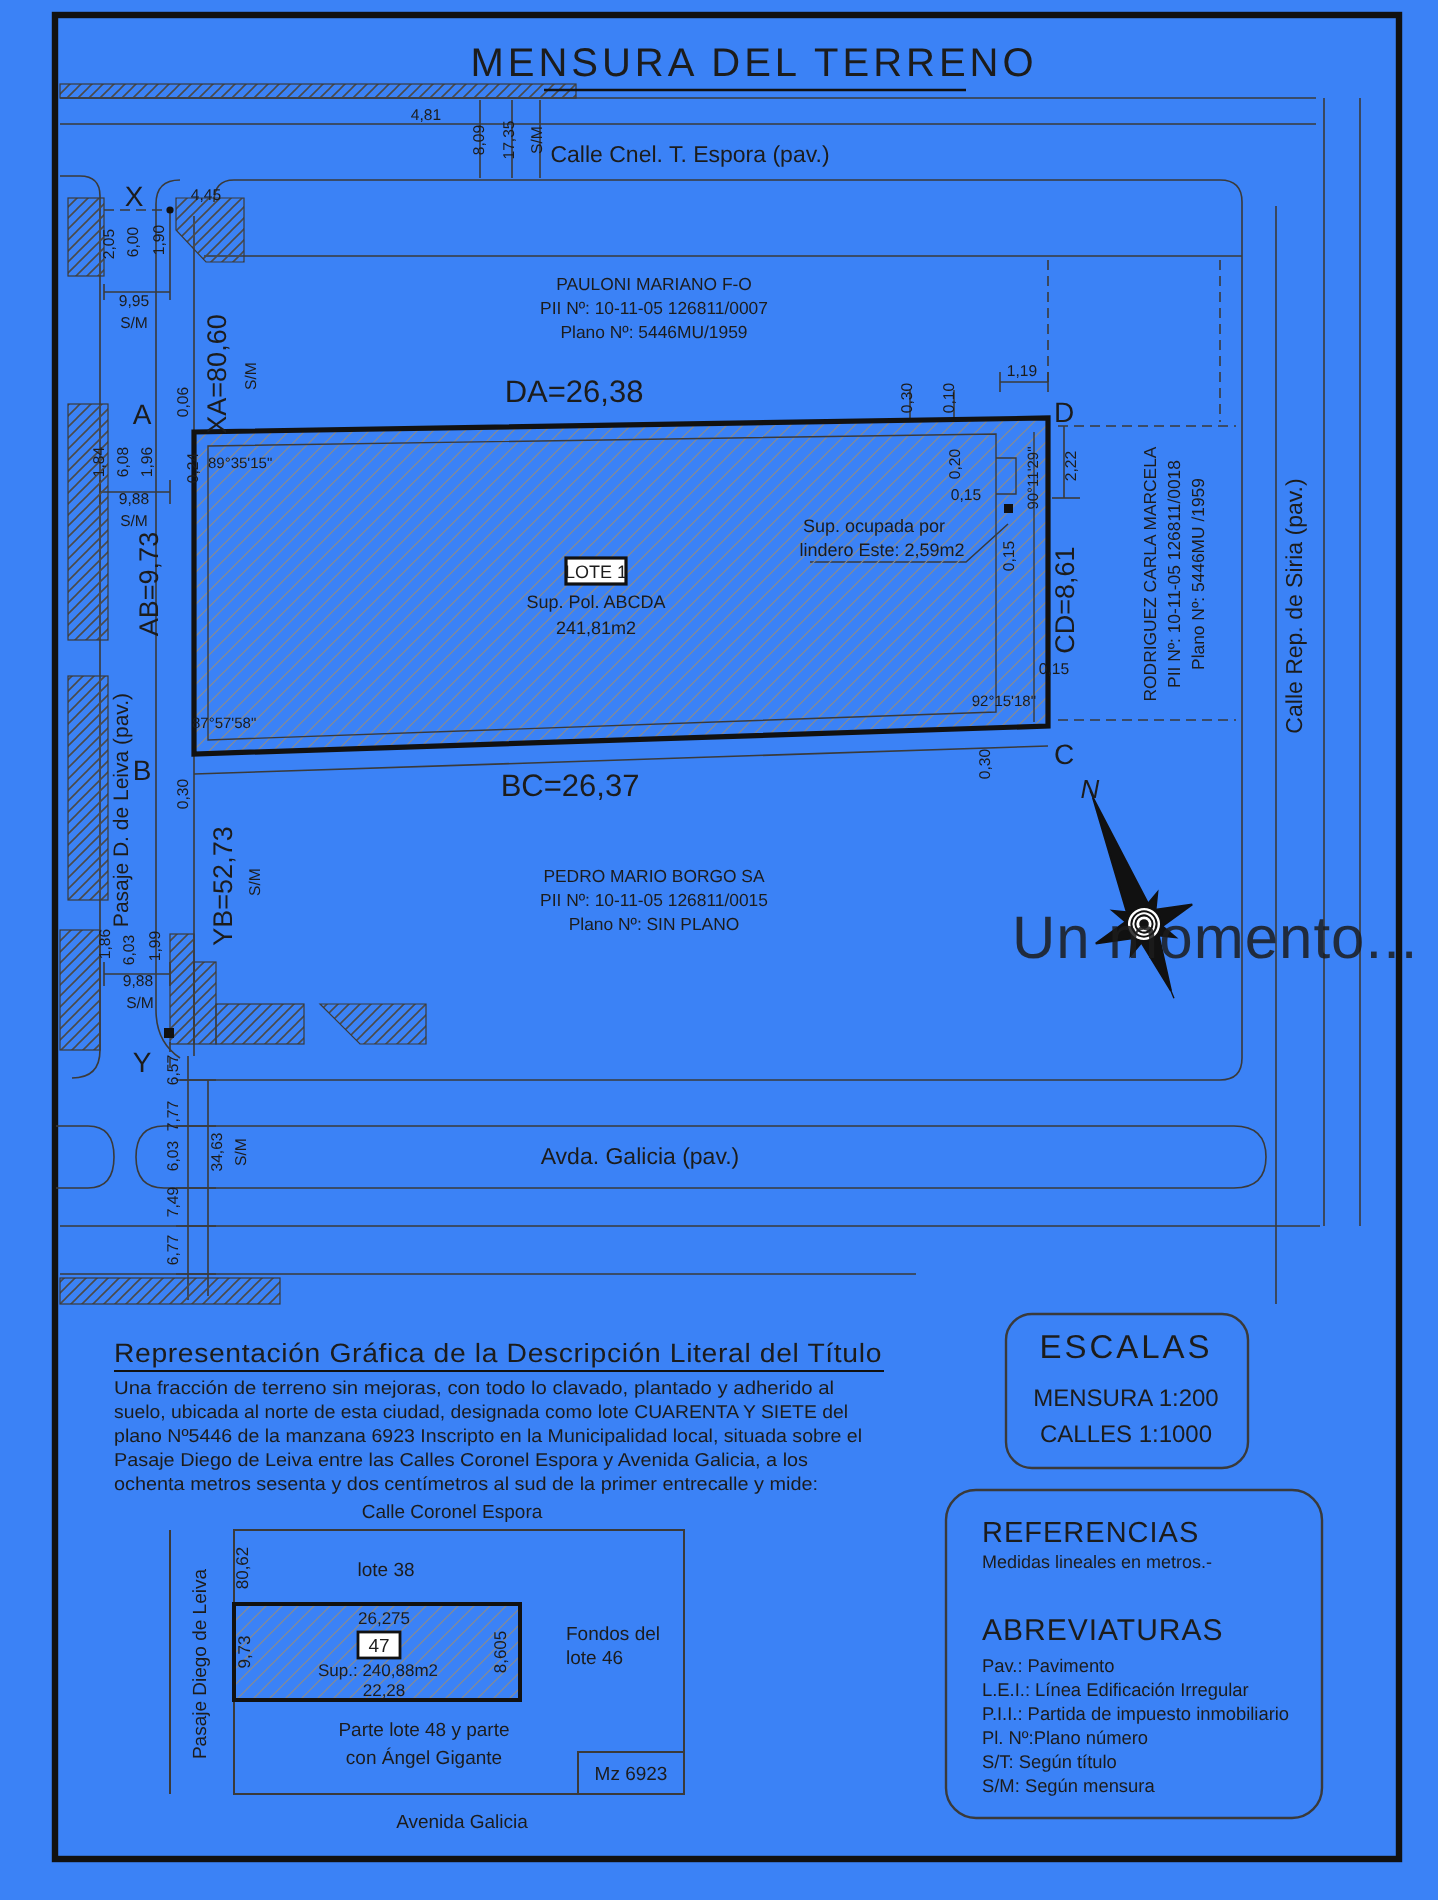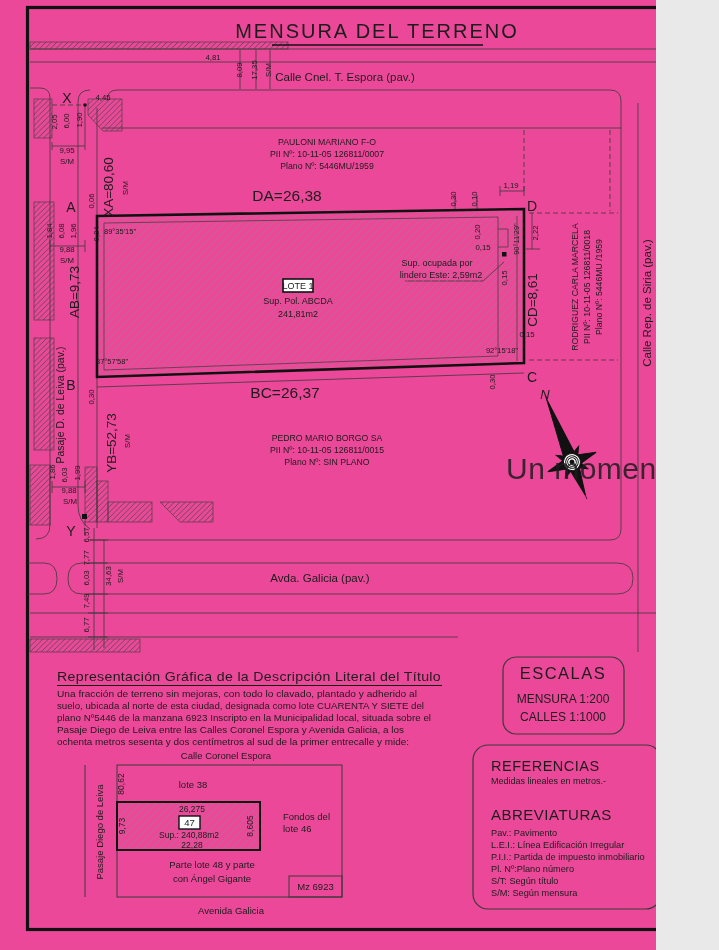--- a/index.html
+++ b/index.html
@@ -1,16 +1,16 @@
 <!DOCTYPE html>
 <html><head>
 <meta charset="utf-8">
 <style>
   html,body{margin:0;padding:0;background:#e9e9e9;}
-  .sheet{position:relative;width:656px;height:950px;background:#ec4899;overflow:hidden;
+  .sheet{position:relative;width:719px;height:950px;background:#3b82f6;overflow:hidden;
          font-family:"Liberation Sans", sans-serif;text-align:center;}
   svg{position:absolute;left:0;top:0;}
   svg text{fill:#1c1c1c;font-family:"Liberation Sans", sans-serif;}
   .t-mid{text-anchor:middle}
   .t-end{text-anchor:end}
   .dim{font-size:7.8px}
   .ang{font-size:7.5px}
   .own{font-size:8.7px}
   .side{font-size:13.5px}
   .big{font-size:15.5px}

